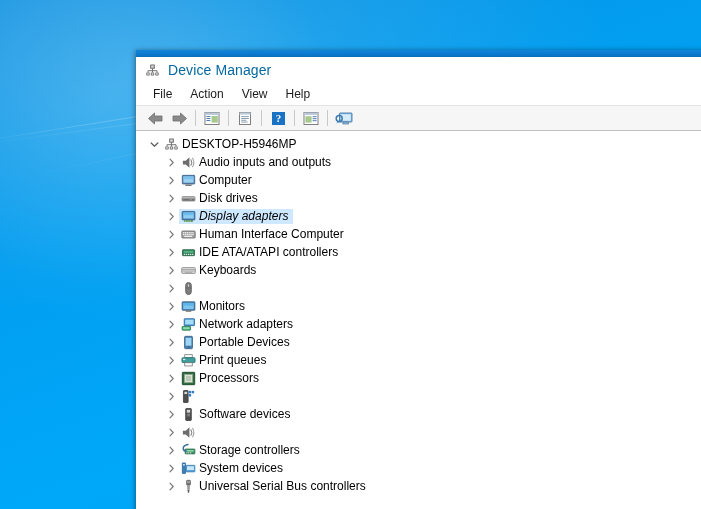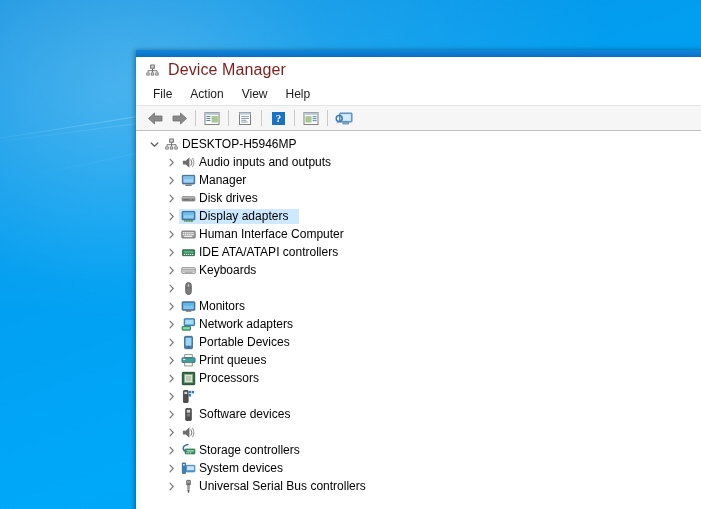--- a/index.html
+++ b/index.html
@@ -64,22 +64,22 @@
   #titlebar {
     flex: 0 0 26px;
     height: 26px;
     background: #ffffff;
     display: flex;
     align-items: center;
     padding-left: 9px;
     box-sizing: border-box;
   }
   #titlebar .title-text {
-    font-size: 16px;
-    color: #7f1d1d;
+    font-size: 14px;
+    color: #0369a1;
     margin-left: 8px;
     letter-spacing: .1px;
     white-space: nowrap;
   }
 
   
   #menubar {
     flex: 0 0 23px;
     height: 23px;
     background: #ffffff;
@@ -154,21 +154,22 @@
 
   .tree-row.selected .node-label {
     background: #cde8ff;
   }
   .tree-row.selected {
     background: transparent;
   }
   .tree-row.selected .sel-wrap {
     background: #cde8ff;
     display: flex;
-    padding-right: 9px;
+    padding-right: 3px;
+    font-style: italic;
   }
 
   svg { display: block; }
 </style>
 </head>
 <body>
 
 <div id="desktop">
   <div class="glow"></div>
   <div class="streak a"></div>
@@ -341,21 +342,21 @@
           </svg>
       </span>
       <span class="node-icon">
         <svg width="15" height="15" viewBox="0 0 16 16">
           <rect x="1.4" y="2.5" width="13.2" height="9.2" rx="0.7" fill="#5b83ad" stroke="#3b6189" stroke-width="0.9"></rect>
           <rect x="2.6" y="3.7" width="10.8" height="6.6" fill="#9fd3f2"></rect>
           <rect x="2.6" y="3.7" width="10.8" height="3" fill="#7cc2ee"></rect>
           <rect x="4.6" y="12.2" width="6.8" height="1.6" rx="0.4" fill="#7b7b7b"></rect>
         </svg>
       </span>
-      <span class="node-label">Manager</span>
+      <span class="node-label">Computer</span>
     </div>
 
     <div class="tree-row level-1">
       <span class="twisty">
         <svg width="9" height="9" viewBox="0 0 9 9">
             <path d="M3 1.2 L6.2 4.5 L3 7.8" fill="none" stroke="#7a7a7a" stroke-width="1.2" stroke-linecap="round" stroke-linejoin="round"></path>
           </svg>
       </span>
       <span class="node-icon">
         <svg width="15" height="15" viewBox="0 0 16 16">

